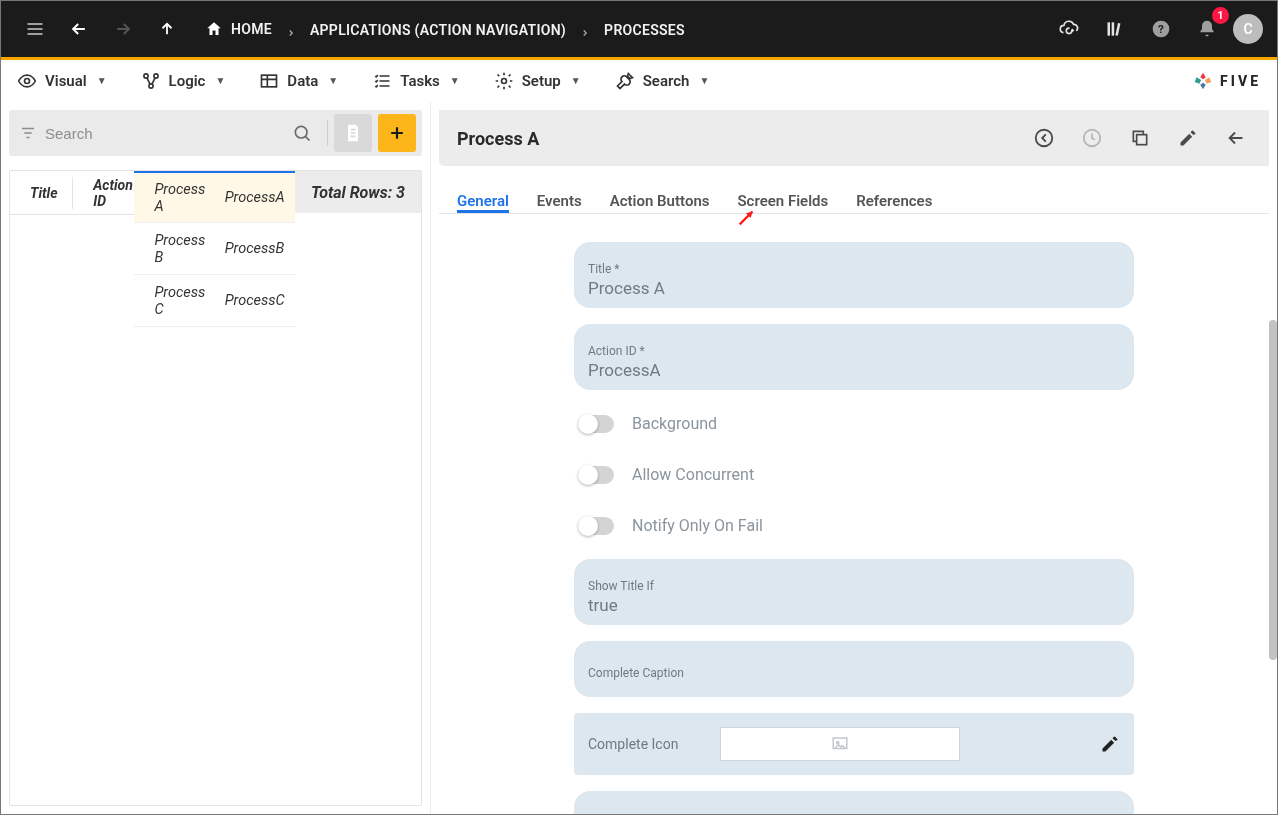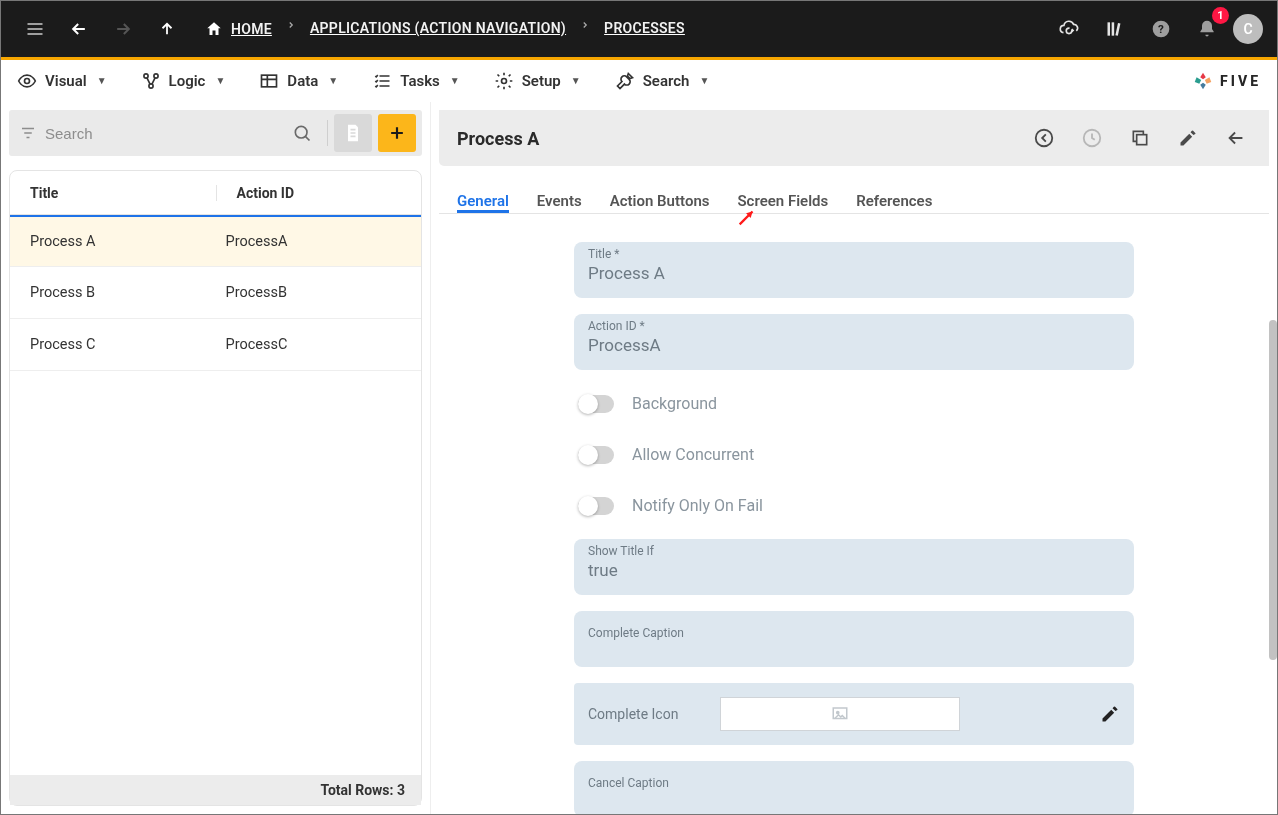--- a/index.html
+++ b/index.html
@@ -4,21 +4,21 @@
 <style>
   * { box-sizing: border-box; }
   html, body { margin:0; padding:0; font-family: -apple-system, BlinkMacSystemFont, "Segoe UI", Roboto, Arial, sans-serif; font-size:14px; color:#333; background:#fff; }
   body { width:1278px; height:815px; position:relative; border:1px solid #777; overflow:hidden; }
 
   
   .topbar { height:56px; background:#1b1b1b; color:#fff; display:flex; align-items:center; padding:0 14px; justify-content:space-between; }
   .topbar-left { display:flex; align-items:center; gap:4px; }
   .top-icon-btn { width:40px; height:40px; display:flex; align-items:center; justify-content:center; color:#e0e0e0; cursor:pointer; }
   .top-icon-btn.dim { color:#6a6a6a; }
-  .breadcrumbs { display:flex; align-items:flex-start; gap:2px; margin-left:6px;text-decoration:underline; }
+  .breadcrumbs { display:flex; align-items:flex-end; gap:2px; margin-left:6px; }
   .bc-item { display:flex; align-items:center; gap:8px; padding:0 8px; font-weight:600; font-size:14px; letter-spacing:.3px; color:#f2f2f2; cursor:pointer; }
   .bc-sep { color:#aaa; width:18px; display:flex; justify-content:center; }
   .topbar-right { display:flex; align-items:center; gap:6px; }
   .avatar { width:30px; height:30px; border-radius:50%; background:#bdbdbd; color:#fff; display:flex; align-items:center; justify-content:center; font-weight:600; }
   .badge-wrap { position:relative; }
   .badge { position:absolute; top:-2px; right:-2px; min-width:17px; height:17px; border-radius:9px; background:#ff1744; color:#fff; font-size:11px; font-weight:700; display:flex; align-items:center; justify-content:center; padding:0 4px; }
   .orange-line { height:3px; background:#f7a600; }
 
   
   .menubar { height:42px; display:flex; align-items:center; padding:0 16px; border-bottom:1px solid #fff; justify-content:space-between; }
@@ -36,47 +36,47 @@
   
   .search-row { background:#eaeaea; border-radius:3px; display:flex; align-items:center; padding:0 6px 0 10px; height:46px; gap:6px; }
   .search-input { flex:1; background:transparent; border:none; outline:none; font-size:15px; color:#666; }
   .search-input::placeholder { color:#8d8d8d; }
   .icon-btn { width:38px; height:38px; display:flex; align-items:center; justify-content:center; cursor:pointer; color:#676767; border-radius:3px; }
   .vline { width:1px; height:26px; background:#cfcfcf; }
   .doc-btn { background:#d9d9d9; }
   .add-btn { background:#fcb61a; color:#333; }
 
   
-  .list-wrap { margin-top:14px; border:1px solid #e4e4e4; border-radius:8px; flex:1; display:flex; flex-direction:column; min-height:0; }
+  .list-wrap { margin-top:14px; border:1px solid #e4e4e4; border-radius:2px; flex:1; display:flex; flex-direction:row; min-height:0;font-style:italic; }
   .list-head { display:flex; height:44px; align-items:center; font-weight:700; font-size:14px; color:#333; border-bottom:1px solid #e4e4e4; }
   .col-title { width:50%; padding-left:20px; }
   .col-action { width:50%; padding-left:20px; border-left:1px solid #e4e4e4; }
   .list-body { flex:1; overflow:auto; }
   .row { display:flex; height:52px; align-items:center; border-bottom:1px solid #eee; font-size:14.5px; color:#333; cursor:pointer; }
   .row.selected { background:#fff8e6; border-top:2px solid #1e73e8; }
   .row .c1 { width:50%; padding-left:20px; }
   .row .c2 { width:50%; padding-left:10px; }
-  .list-foot { height:30px; background:#ececec; display:flex; align-items:center; justify-content:flex-end; padding:0 16px; font-weight:700; font-size:14px; color:#333; }
+  .list-foot { height:42px; background:#ececec; display:flex; align-items:center; justify-content:flex-end; padding:0 16px; font-weight:700; font-size:16px; color:#333; }
 
   
   .detail-header { height:56px; background:#ececec; display:flex; align-items:center; justify-content:space-between; padding:0 14px 0 18px; border-bottom-left-radius:5px; margin:8px 8px 0 8px; }
   .detail-title { font-weight:700; font-size:18px; color:#2a2a2a; }
   .detail-actions { display:flex; align-items:center; gap:10px; }
   .detail-actions .icon-btn { color:#4a4a4a; }
   .detail-actions .icon-btn.dim { color:#b7b7b7; }
 
   
   .tabs { display:flex; gap:28px; padding:0 18px; height:42px; align-items:flex-end; border-bottom:1px solid #e4e4e4; margin:6px 8px 0 8px; }
   .tab { font-weight:600; font-size:15px; color:#555; cursor:pointer; border-bottom:3px solid transparent; }
   .tab.active { color:#1e73e8; border-bottom-color:#1e73e8; }
 
   
   .form-scroll { flex:1; overflow-y:auto; margin:0 8px; position:relative; }
   .form-inner { max-width:560px; margin:28px auto 40px auto; display:flex; flex-direction:column; gap:16px; }
-  .field { background:#dde7ef; border-radius:8px; padding:0 14px 10px 14px; min-height:56px; display:flex; flex-direction:column; justify-content:center; }
+  .field { background:#dde7ef; border-radius:16px; padding:20px 14px 10px 14px; min-height:56px; display:flex; flex-direction:column; justify-content:center; }
   .field .lbl { font-size:12px; color:#6e7b85; }
   .field .val { font-size:17px; color:#6e7b85; margin-top:2px; }
   .toggle-row { display:flex; align-items:center; gap:18px; padding:8px 4px; }
   .toggle { width:36px; height:18px; border-radius:10px; background:#d4d4d4; position:relative; cursor:pointer; }
   .toggle::after { content:""; position:absolute; left:0; top:-1px; width:20px; height:20px; background:#fff; border-radius:50%; box-shadow:0 1px 3px rgba(0,0,0,.3); }
   .toggle-label { color:#8a959e; font-size:16px; }
   .icon-field { background:#dde7ef; border-radius:4px; padding:14px 14px; display:flex; align-items:center; gap:22px; }
   .icon-field .lbl { font-size:14px; color:#6e7b85; flex:0 0 110px; }
   .img-placeholder { background:#fff; border:1px solid #d0d4d8; height:34px; flex:0 0 240px; display:flex; align-items:center; justify-content:center; color:#c2c8cd; }
   .icon-field .edit { margin-left:auto; color:#333; cursor:pointer; }

